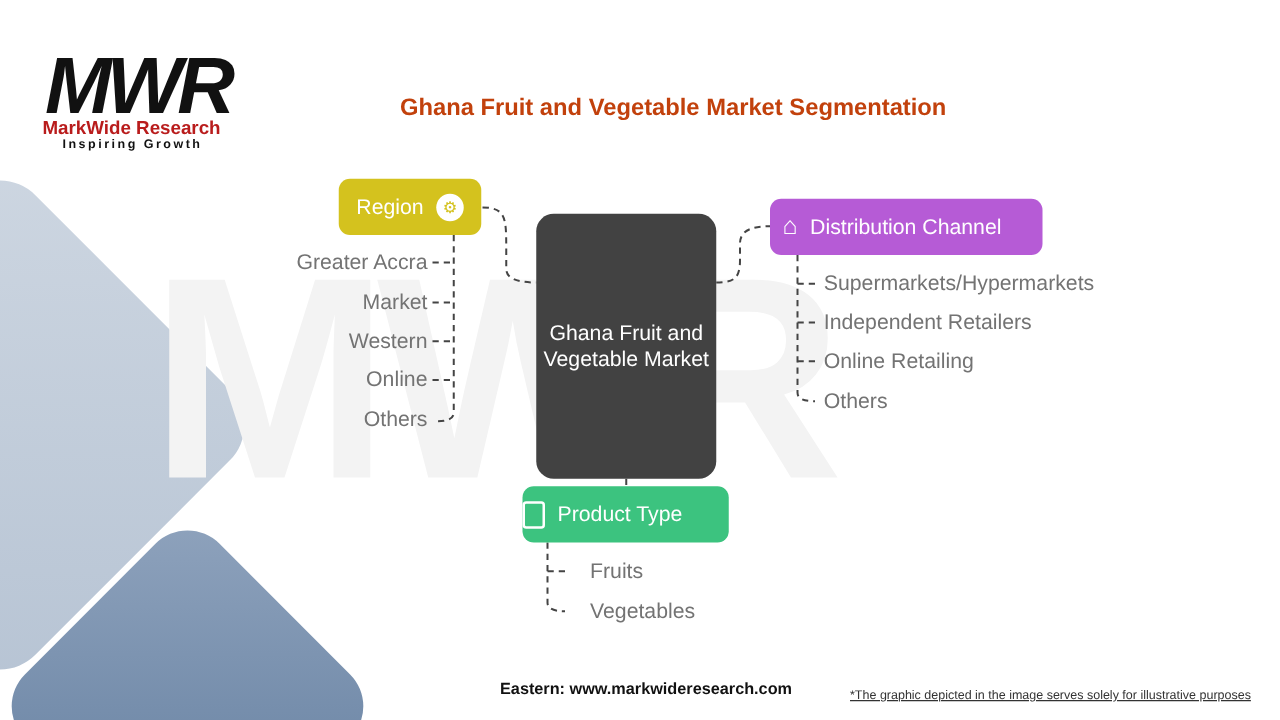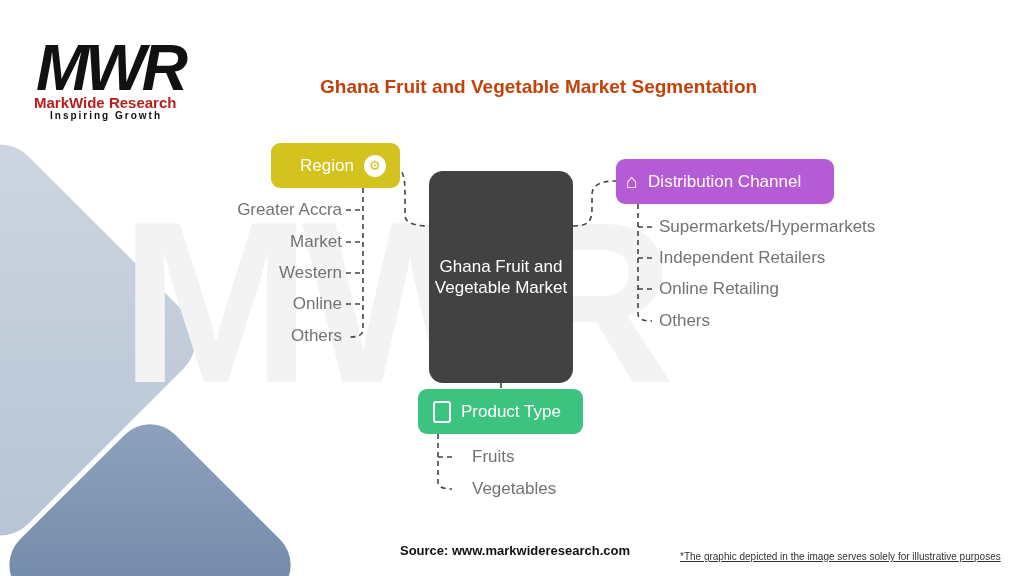--- a/index.html
+++ b/index.html
@@ -6,21 +6,21 @@
   body{width:1024px;height:576px;position:relative;overflow:hidden;background:#ffffff;font-family:"Liberation Sans",sans-serif;}
   .abs{position:absolute;}
   .bg-shape1{left:-150px;top:195px;width:300px;height:300px;background:linear-gradient(135deg,#cdd6e1,#b7c4d4);transform:rotate(45deg);border-radius:40px;left:-150px;top:190px;}
   .bg-shape2{left:40px;top:455px;width:220px;height:220px;background:linear-gradient(135deg,#8fa3bd,#5e7a9c);transform:rotate(45deg);border-radius:36px;}
   .watermark{left:120px;top:170px;font-size:230px;font-weight:bold;color:#f3f3f3;letter-spacing:-10px;font-family:"Liberation Sans",sans-serif;}
   .logo-mark{left:36px;top:40px;font-size:64px;font-weight:900;color:#111;letter-spacing:-4px;font-family:"Liberation Sans",sans-serif;font-style:italic;line-height:56px;}
   .logo-name{left:34px;top:94px;font-size:15px;font-weight:bold;color:#b91c1c;}
   .logo-tag{left:50px;top:110px;font-size:10px;font-weight:bold;color:#111;letter-spacing:2px;}
   .title{left:320px;top:76px;font-size:19px;font-weight:bold;color:#c2410c;}
   .center{left:429px;top:171px;width:144px;height:212px;background:#424242;border-radius:14px;color:#fff;font-size:17px;display:flex;align-items:center;justify-content:center;text-align:center;line-height:21px;}
-  .cat{border-radius:9px;color:#fff;font-size:17px;display:flex;align-items:center;padding-left:15px;}
+  .cat{border-radius:9px;color:#fff;font-size:17px;display:flex;align-items:center;}
   .region{left:271px;top:143px;width:114px;height:45px;background:#d4c21e;justify-content:center;gap:10px;}
   .dist{left:616px;top:159px;width:218px;height:45px;background:#b65bd6;padding-left:10px;box-sizing:border-box;gap:10px;}
   .prod{left:418px;top:389px;width:165px;height:45px;background:#3cc37f;box-sizing:border-box;gap:10px;}
   .item{font-size:17px;color:#737373;}
   .ritem{right:682px;text-align:right;}
   .ditem{left:659px;}
   .pitem{left:460px;margin-left:12px;}
   .src{left:400px;top:543px;font-size:13px;font-weight:bold;color:#111;}
   .note{left:680px;top:551px;font-size:10px;color:#333;text-decoration:underline;}
   svg.lines{position:absolute;left:0;top:0;}
@@ -76,14 +76,14 @@
 <div class="abs item ditem" style="top:279px">Online Retailing</div>
 <div class="abs item ditem" style="top:311px">Others</div>
 
 <div class="abs cat prod">
   <span style="display:inline-block;width:18px;height:22px;border:2px solid #fff;border-radius:3px;box-sizing:border-box;"></span>
   <span>Product Type</span>
 </div>
 <div class="abs item pitem" style="top:447px">Fruits</div>
 <div class="abs item pitem" style="top:479px">Vegetables</div>
 
-<div class="abs src">Source: www.markwideresearch.com</div>
+<div class="abs src">Eastern: www.markwideresearch.com</div>
 <div class="abs note">*The graphic depicted in the image serves solely for illustrative purposes</div>
 
 </body></html>

